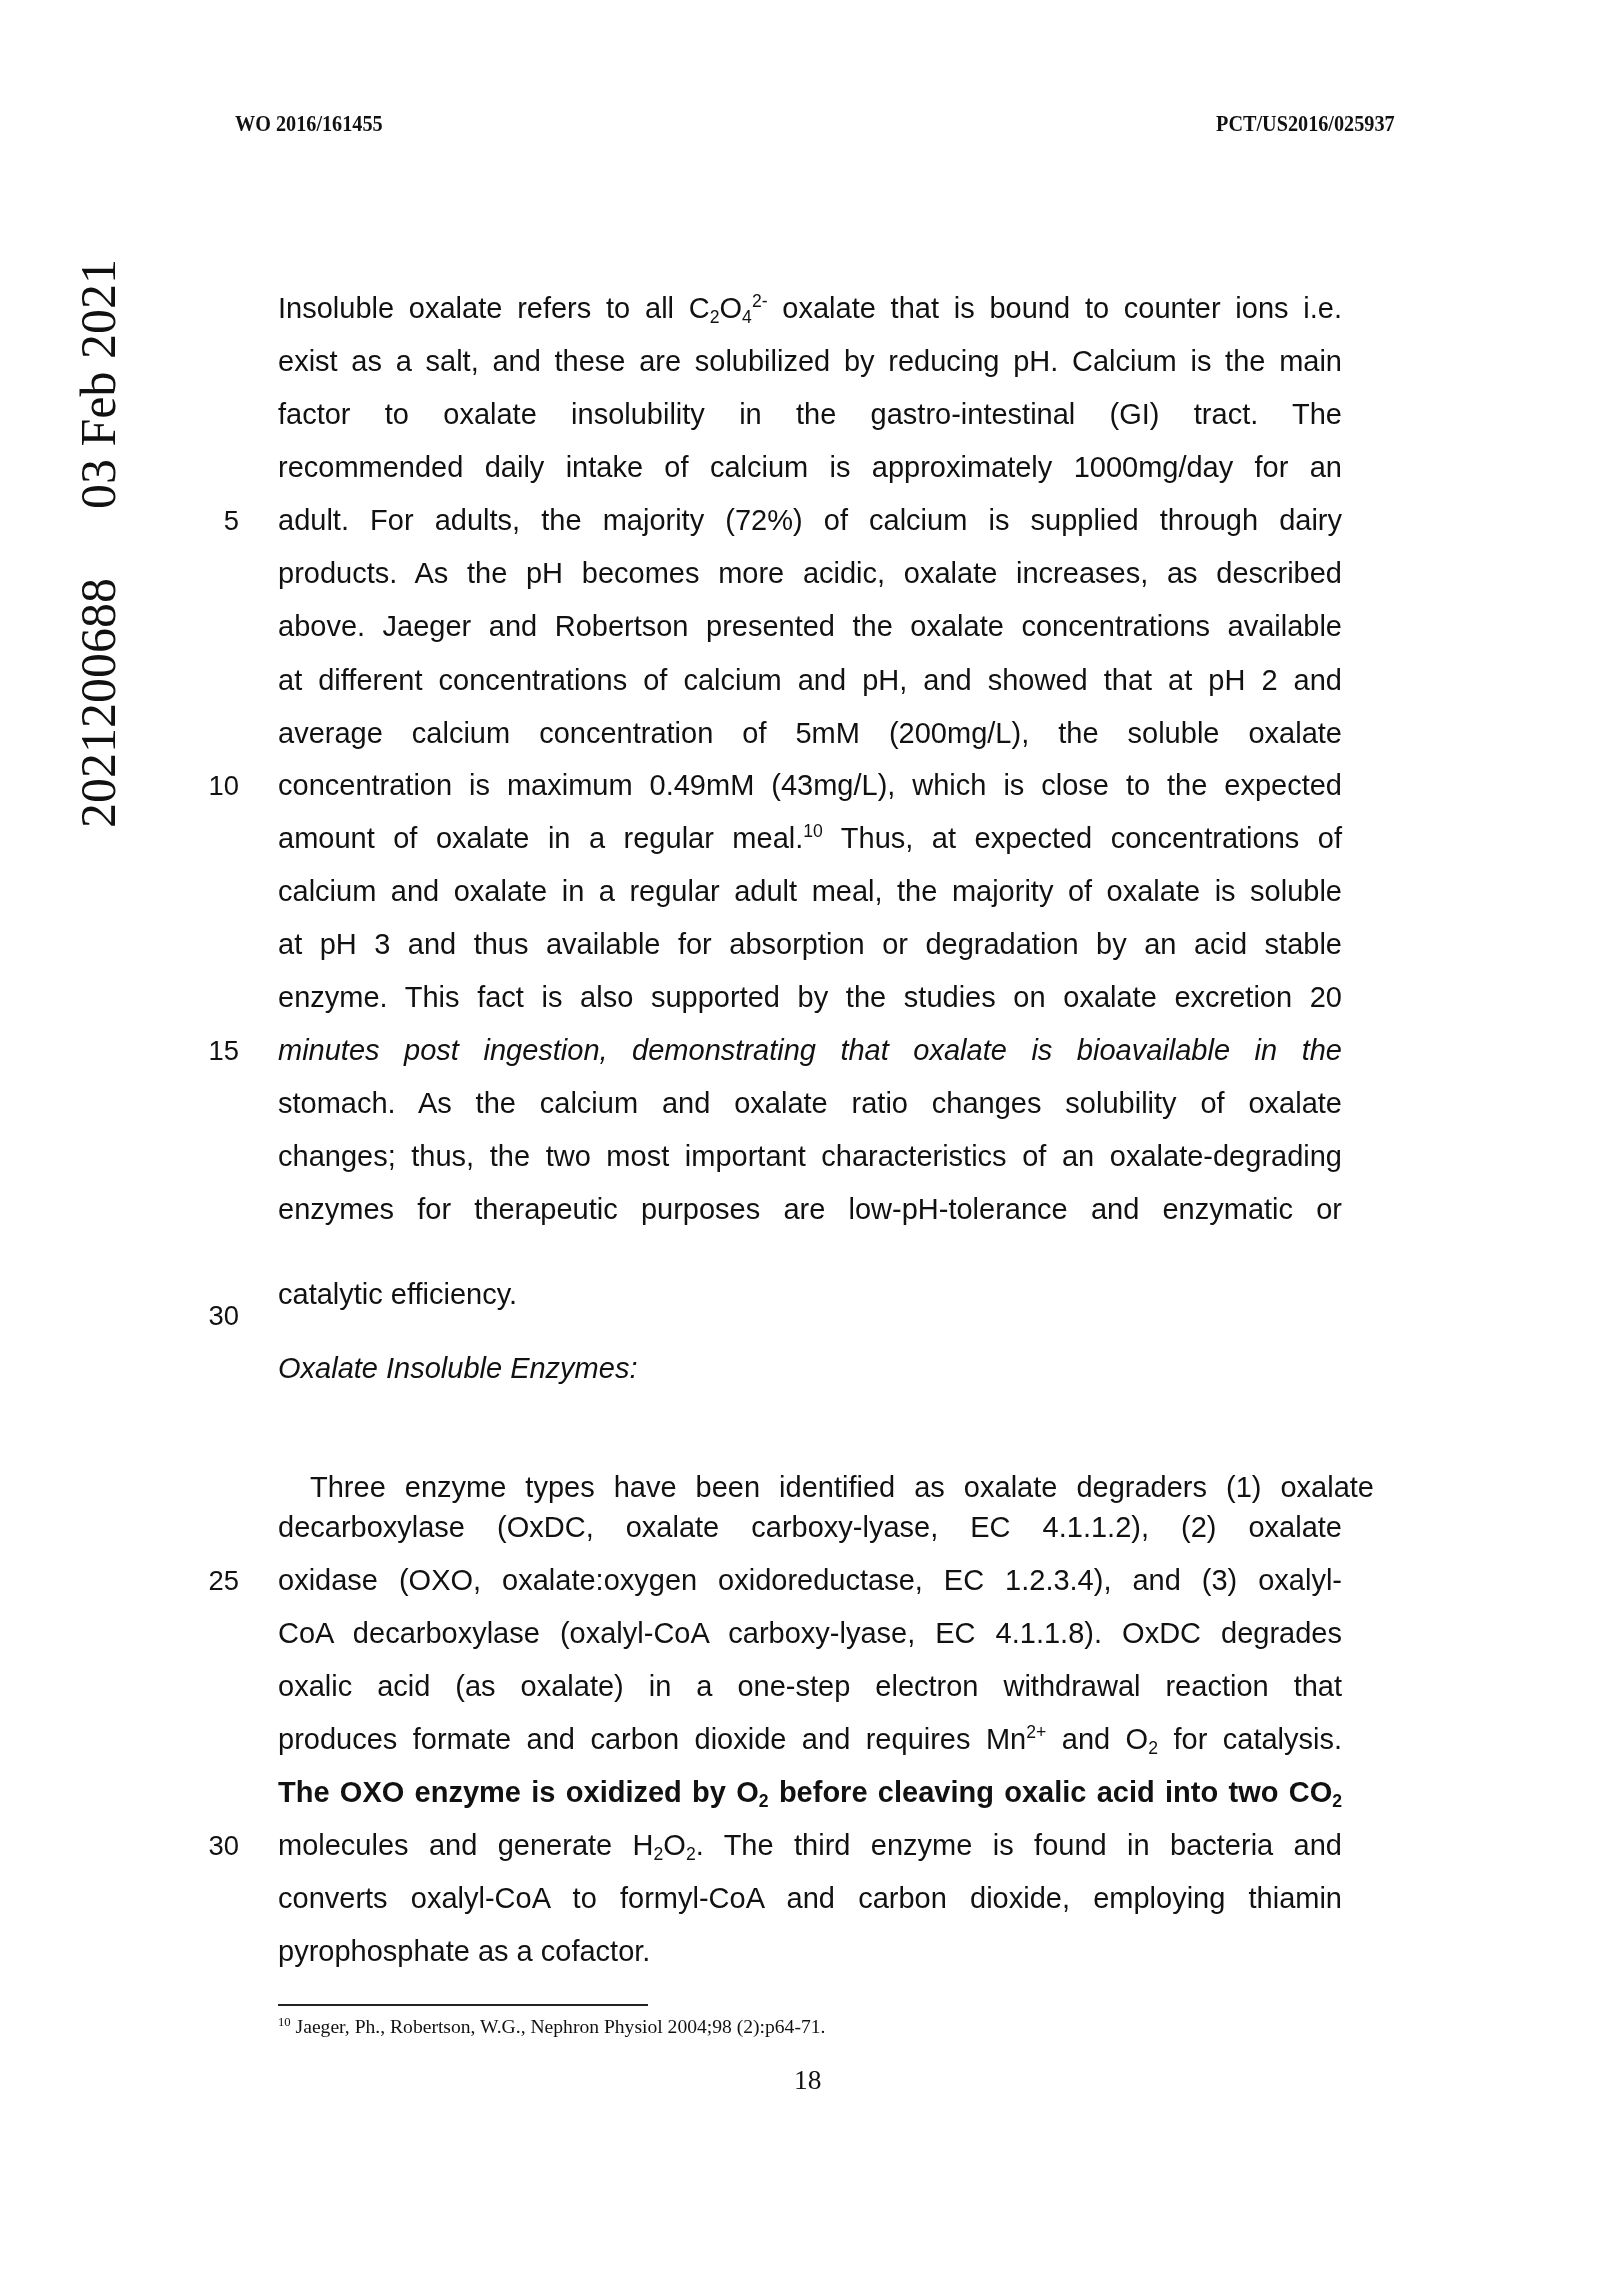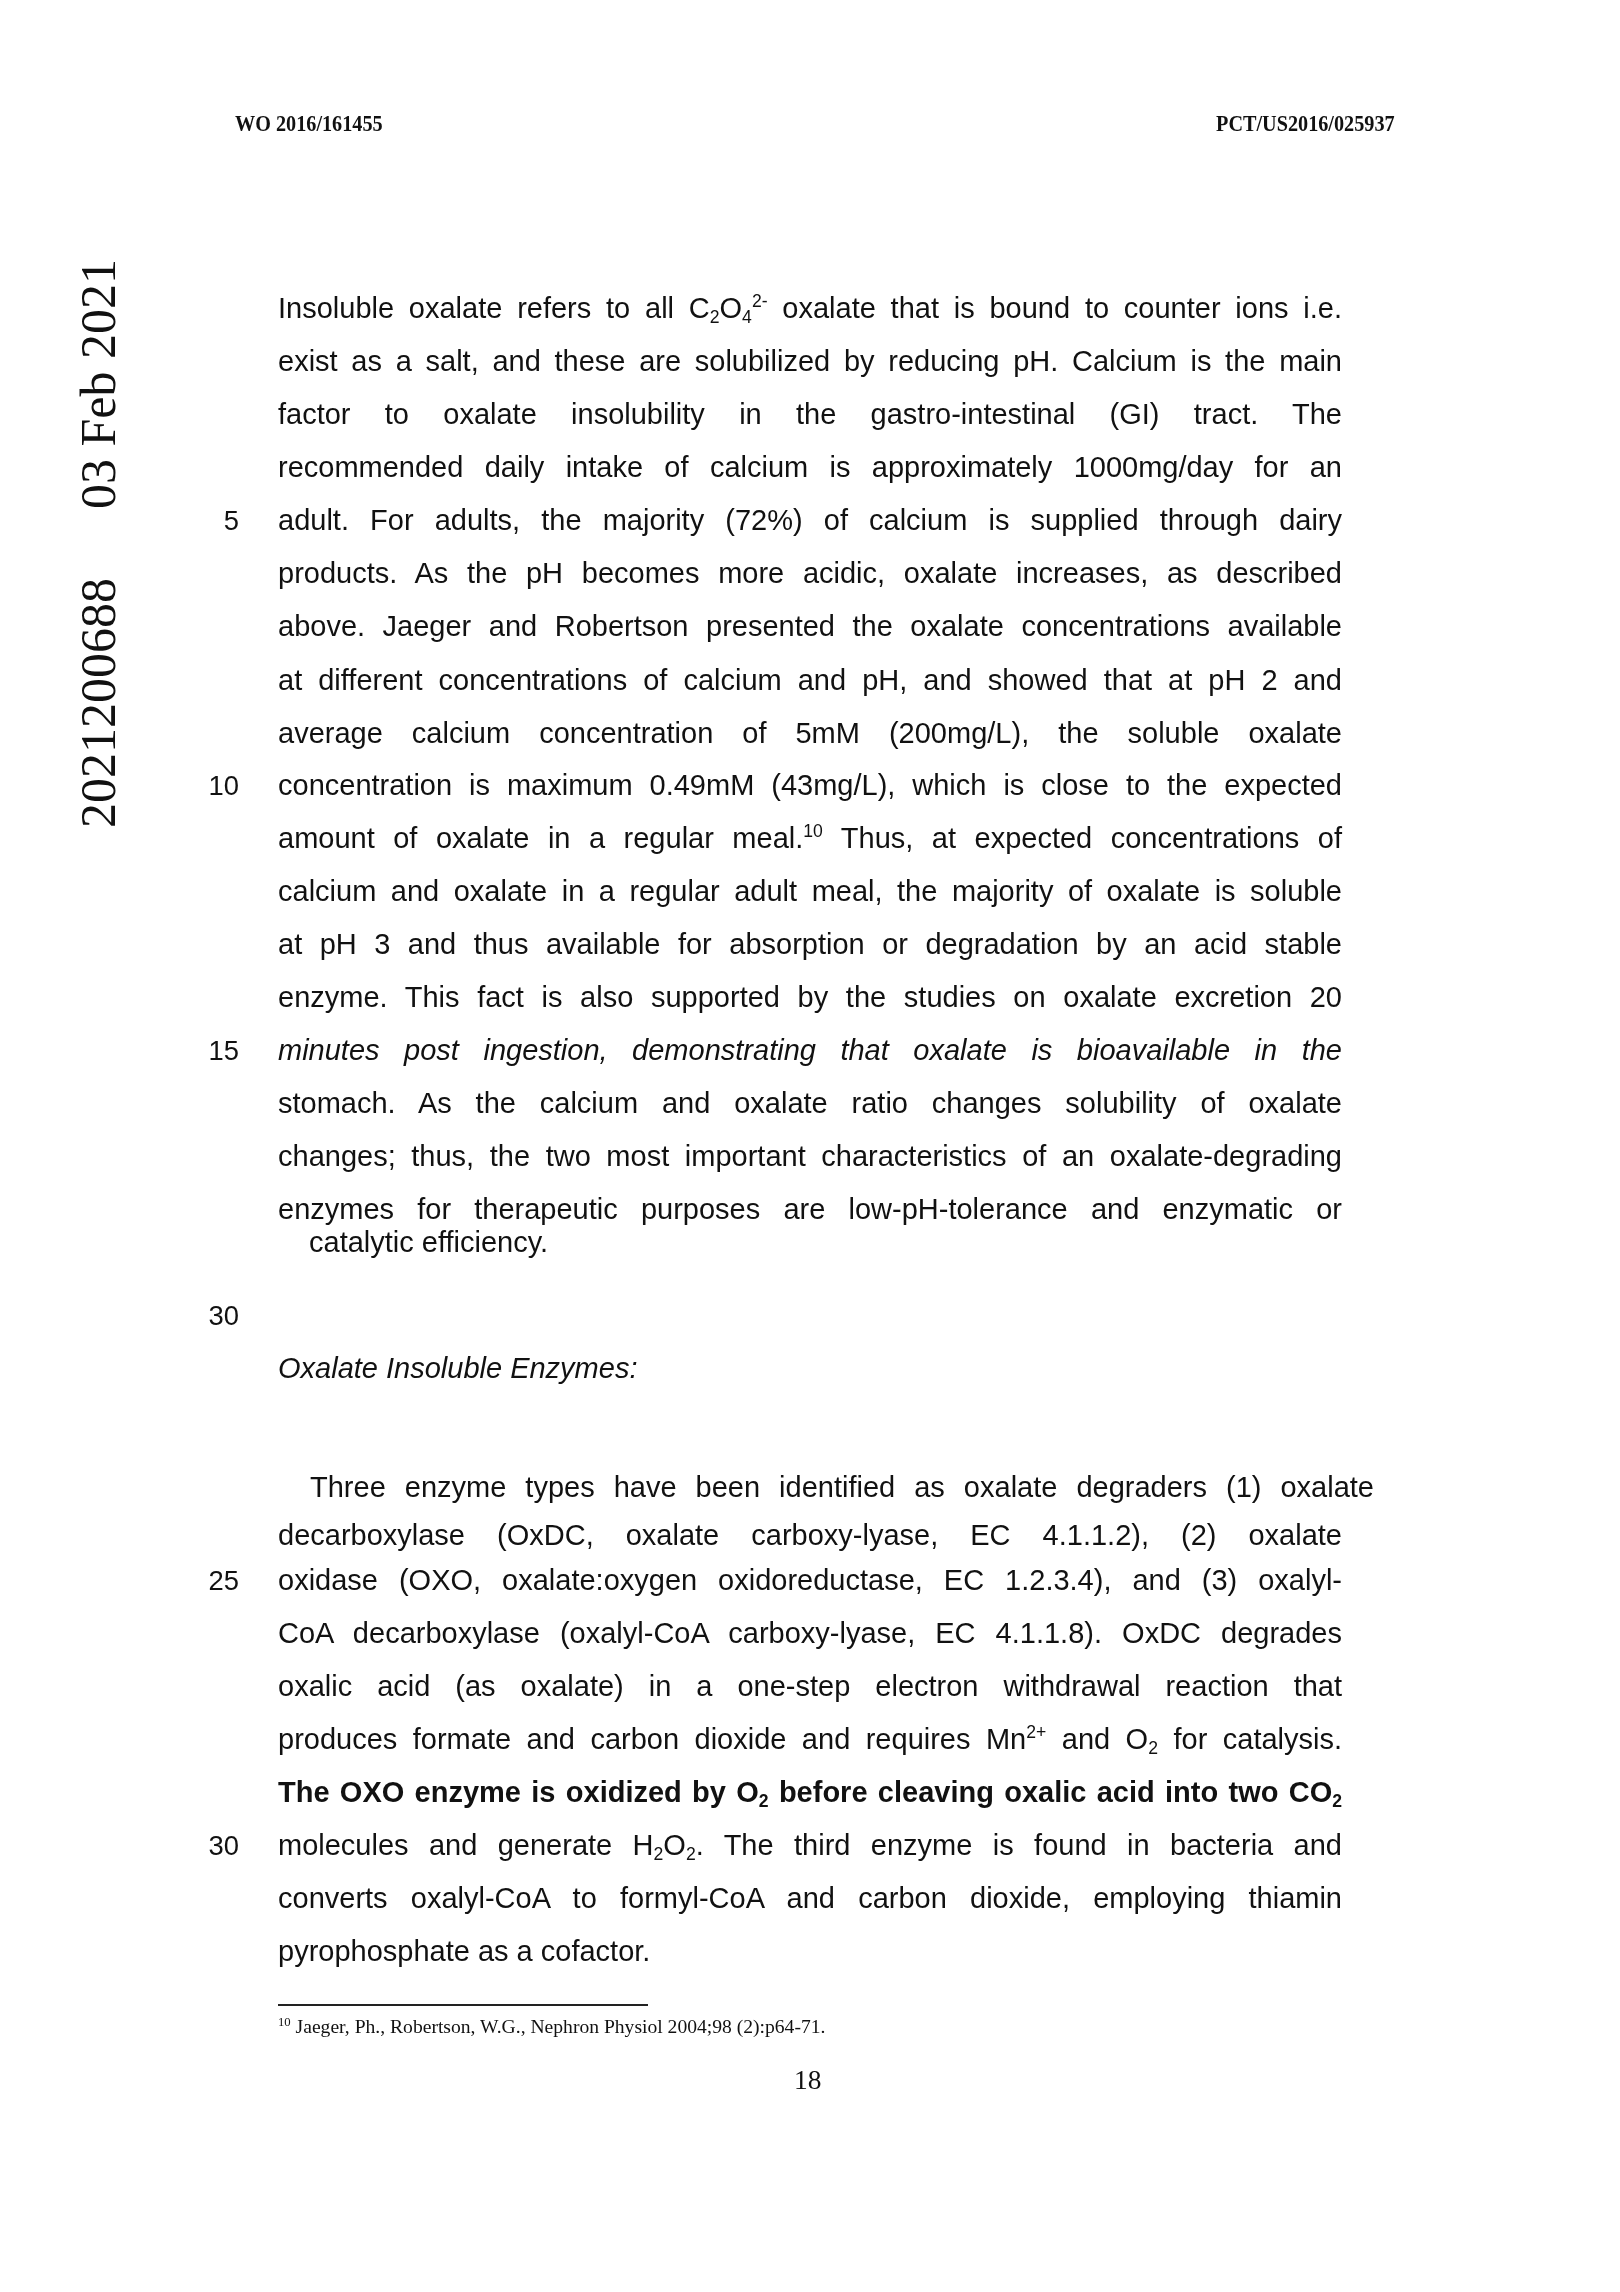--- a/index.html
+++ b/index.html
@@ -50,30 +50,30 @@
     <div class="line j" style="top:766px;">concentration is maximum 0.49mM (43mg/L), which is close to the expected</div>
     <div class="line j" style="top:819px;"><span>amount of oxalate in a regular meal.</span><sup>10</sup><span> Thus, at expected concentrations of</span></div>
     <div class="line j" style="top:872px;">calcium and oxalate in a regular adult meal, the majority of oxalate is soluble</div>
     <div class="line j" style="top:925px;">at pH 3 and thus available for absorption or degradation by an acid stable</div>
     <div class="line j" style="top:978px;">enzyme.  This fact is also supported by the studies on oxalate excretion 20</div>
     <div class="ln" style="top:1031px;line-height:39px;">15</div>
     <div class="line j" style="top:1031px;font-style:italic;">minutes post ingestion, demonstrating that oxalate is bioavailable in the</div>
     <div class="line j" style="top:1084px;">stomach.  As the calcium and oxalate ratio changes solubility of oxalate</div>
     <div class="line j" style="top:1137px;">changes; thus, the two most important characteristics of an oxalate-degrading</div>
     <div class="line j" style="top:1190px;">enzymes for therapeutic purposes are low-pH-tolerance and enzymatic or</div>
-    <div class="line" style="top:1223px;margin-left:31px;">catalytic efficiency.</div>
+    <div class="line" style="top:1275px;">catalytic efficiency.</div>
   </div>
 
   <div class="ln" style="top:1296px;line-height:39px;">30</div>
 
   <div class="line heading" style="top:1349px;">Oxalate Insoluble Enzymes:</div>
 
   <div>
     <div class="line j" style="top:1468px;margin-left:32px;">Three enzyme types have been identified as oxalate degraders (1) oxalate</div>
-    <div class="line j" style="top:1508px;margin-top:8px;">decarboxylase (OxDC, oxalate carboxy-lyase, EC 4.1.1.2), (2) oxalate</div>
+    <div class="line j" style="top:1508px;">decarboxylase (OxDC, oxalate carboxy-lyase, EC 4.1.1.2), (2) oxalate</div>
     <div class="ln" style="top:1561px;line-height:39px;">25</div>
     <div class="line j" style="top:1561px;">oxidase (OXO, oxalate:oxygen oxidoreductase, EC 1.2.3.4), and (3) oxalyl-</div>
     <div class="line j" style="top:1614px;">CoA decarboxylase (oxalyl-CoA carboxy-lyase, EC 4.1.1.8). OxDC degrades</div>
     <div class="line j" style="top:1667px;">oxalic acid (as oxalate) in a one-step electron withdrawal reaction that</div>
     <div class="line j" style="top:1720px;"><span>produces formate and carbon dioxide and requires Mn</span><sup>2+</sup><span> and O</span><sub>2</sub><span> for catalysis.</span></div>
     <div class="line j" style="top:1773px;font-weight:bold;"><span>The OXO enzyme is oxidized by O</span><sub>2</sub><span> before cleaving oxalic acid into two CO</span><sub>2</sub></div>
     <div class="ln" style="top:1826px;line-height:39px;">30</div>
     <div class="line j" style="top:1826px;"><span>molecules and generate H</span><sub>2</sub><span>O</span><sub>2</sub><span>. The third enzyme is found in bacteria and</span></div>
     <div class="line j" style="top:1879px;">converts oxalyl-CoA to formyl-CoA and carbon dioxide, employing thiamin</div>
     <div class="line" style="top:1932px;">pyrophosphate as a cofactor.</div>

